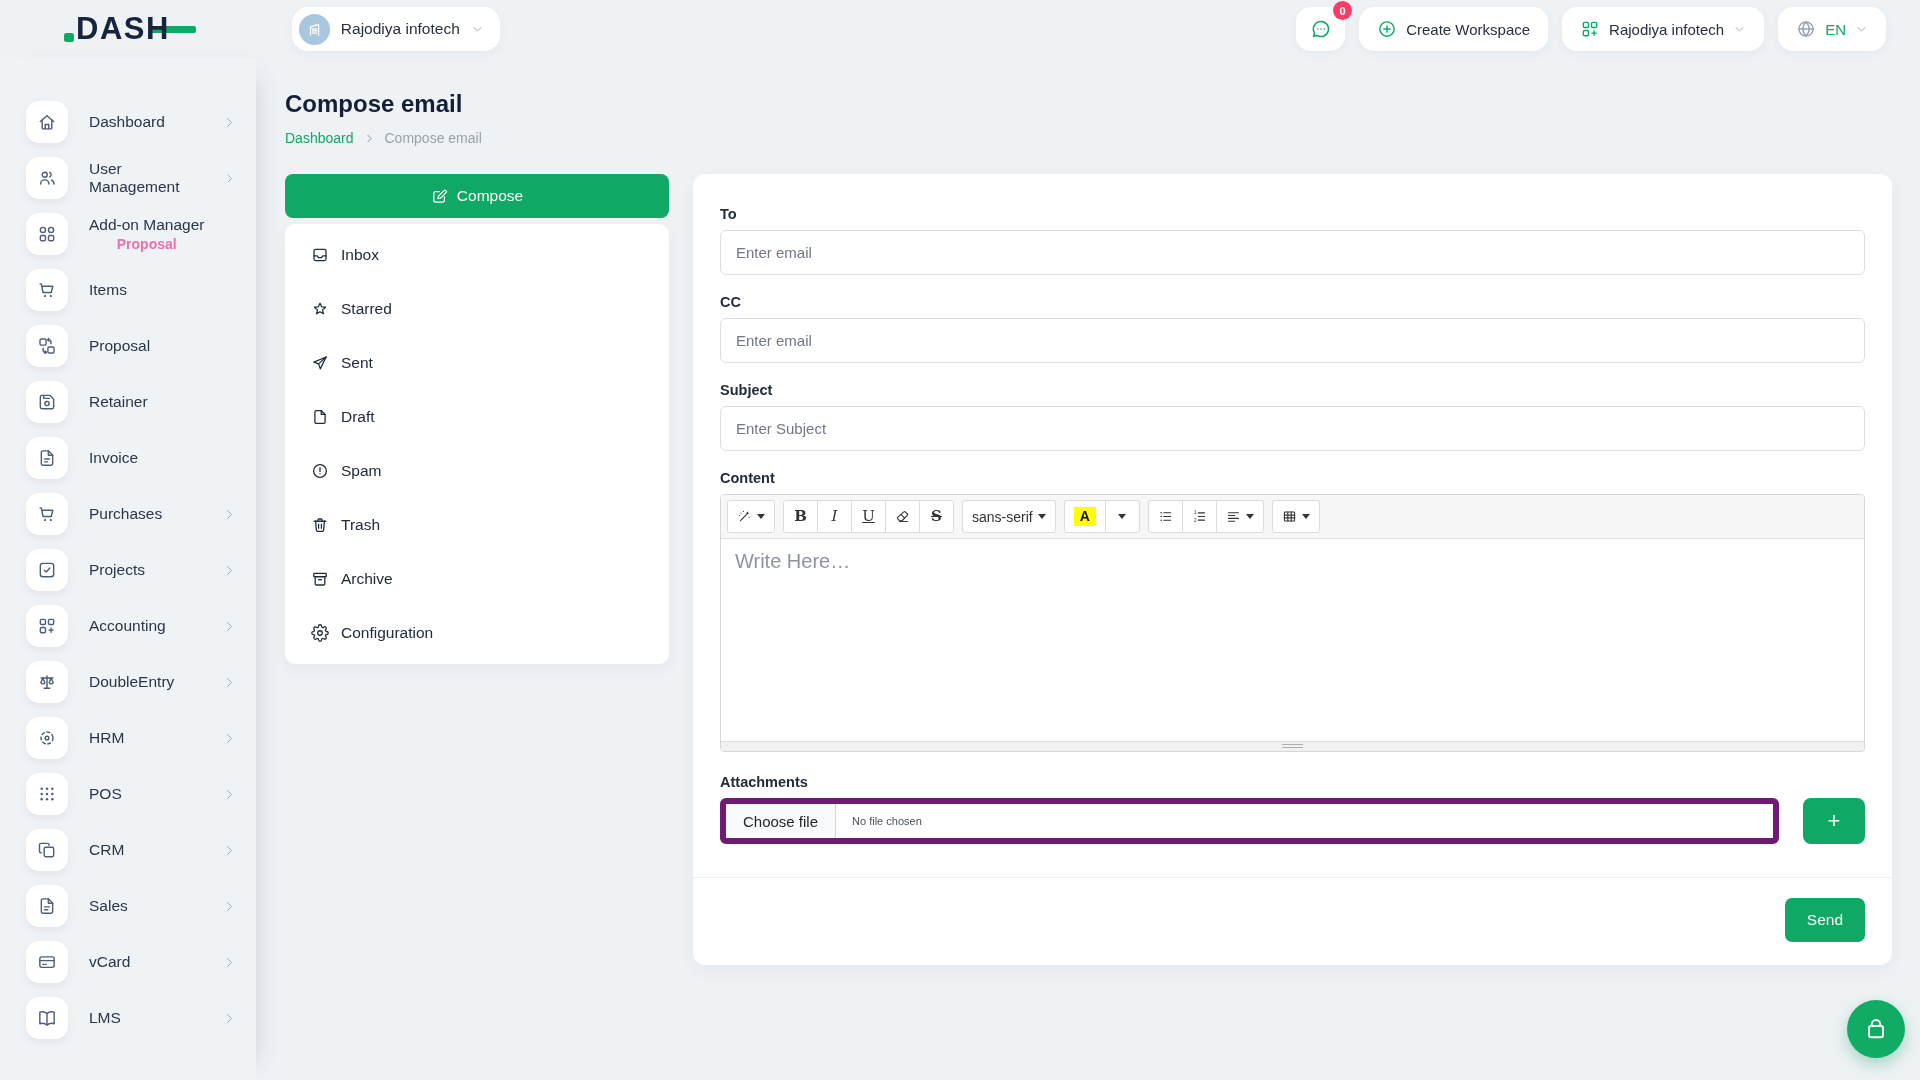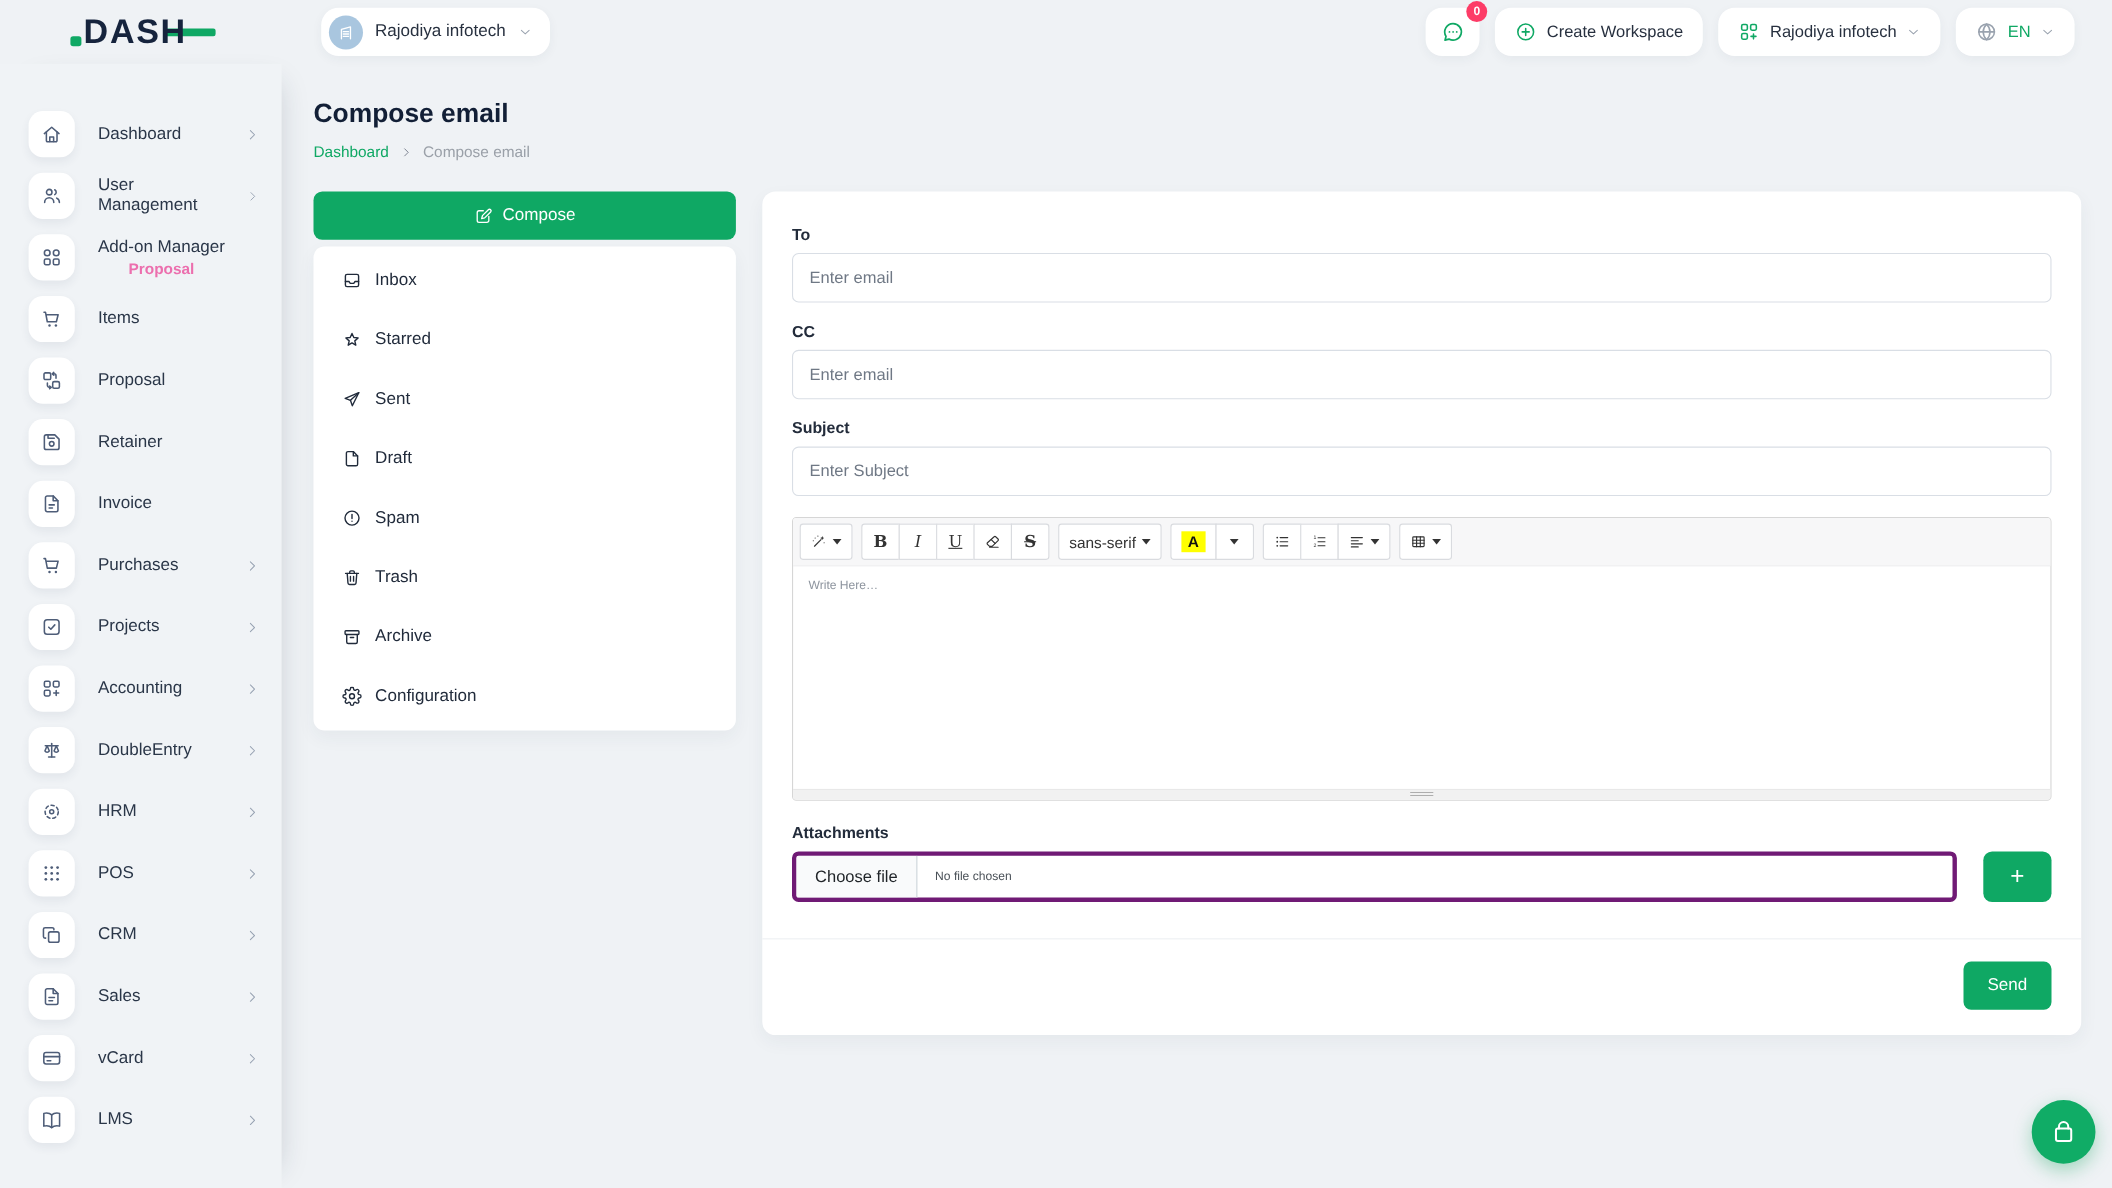--- a/index.html
+++ b/index.html
@@ -111,29 +111,29 @@
   .btn-group .tb-btn:last-child{ border-radius:0 3px 3px 0; }
   .btn-group .tb-btn:only-child{ border-radius:3px; }
   .tb-btn span[data-icon]{ width:15px; height:15px; }
   .glyph{ font-family:"DejaVu Serif", serif; font-size:15px; line-height:1; color:#333; }
   .g-bold{ font-weight:700; } .g-italic{ font-style:italic; }
   .g-under{ text-decoration:underline; } .g-strike{ text-decoration:line-through; font-weight:600; }
   .caret{ width:0; height:0; border-left:4px solid transparent; border-right:4px solid transparent;
     border-top:5px solid #333; display:inline-block; }
   .color-a{ font-weight:700; font-size:14px; background:#ffff00; color:#111; padding:2px 6px 3px; line-height:1; }
   .font-label{ font-size:14px; color:#333; }
-  .editor-area{ height:202px; padding:11px 14px; font-size:11px; cursor:text; }
+  .editor-area{ height:202px; padding:11px 14px; font-size:20px; cursor:text; }
   .editor-placeholder{ color:#8d949e; }
   .editor-statusbar{ height:10px; background:#f1f1f1; border-top:1px solid #e0e0e0;
     display:flex; align-items:center; justify-content:center; cursor:ns-resize; border-radius:0 0 3px 3px; }
   .grip{ width:21px; height:5px; background:repeating-linear-gradient(to bottom,#aeaeae 0 1px,transparent 1px 2.5px); }
 
   .attach-block{ margin-top:22px; }
   .attach-row{ display:flex; gap:12px; align-items:stretch; }
-  .file-box{ flex:1; height:46px; border:4px solid #701a75; border-radius:6px; background:#fff;
+  .file-box{ flex:1; height:46px; border:6px solid #701a75; border-radius:6px; background:#fff;
     display:flex; overflow:hidden; cursor:pointer; margin-right:12px; }
   .choose-file{ background:#f9fafb; border-right:1px solid #ced4da; padding:0 17px;
     display:flex; align-items:center; font-size:15px; color:#212529; }
   .no-file{ display:flex; align-items:center; padding:0 16px; font-size:11px; color:#4a5158; }
   .plus-btn{ width:62px; height:46px; border:none; border-radius:8px; background:#0fa864; color:#fff;
     font-size:22px; line-height:1; cursor:pointer; display:flex; align-items:center; justify-content:center; }
 
   .form-footer{ margin-top:33px; border-top:1px solid #edf0f3; padding:20px 27px 23px;
     display:flex; justify-content:flex-end; }
   .send-btn{ min-width:78px; height:44px; padding:0 22px; border:none; border-radius:7px;
@@ -619,20 +619,21 @@
         </div>
         <div class="field">
           <label class="field-label">CC</label>
           <input class="text-input" type="text" placeholder="Enter email" style="">
         </div>
         <div class="field">
           <label class="field-label">Subject</label>
           <input class="text-input" type="text" placeholder="Enter Subject" style="">
         </div>
         <div class="field">
+          <label class="field-label">Content</label>
           <div class="editor">
             <div class="editor-toolbar">
               <div class="btn-group">
                 <button class="tb-btn">
                   <span data-icon="magic">
                       <svg viewBox="0 0 24 24" fill="none" stroke="currentColor" stroke-width="1.7" stroke-linecap="round" stroke-linejoin="round">
                         <path d="M5.5 18.5 15 9"></path>
                         <path d="m16.8 3.6.9 2.1 2.1.9-2.1.9-.9 2.1-.9-2.1-2.1-.9 2.1-.9z" fill="currentColor" stroke="none"></path>
                         <path d="M6.5 6.5v.01M10.5 3.8v.01M3.8 10.5v.01M19.5 13.5v.01"></path>
                       </svg>

